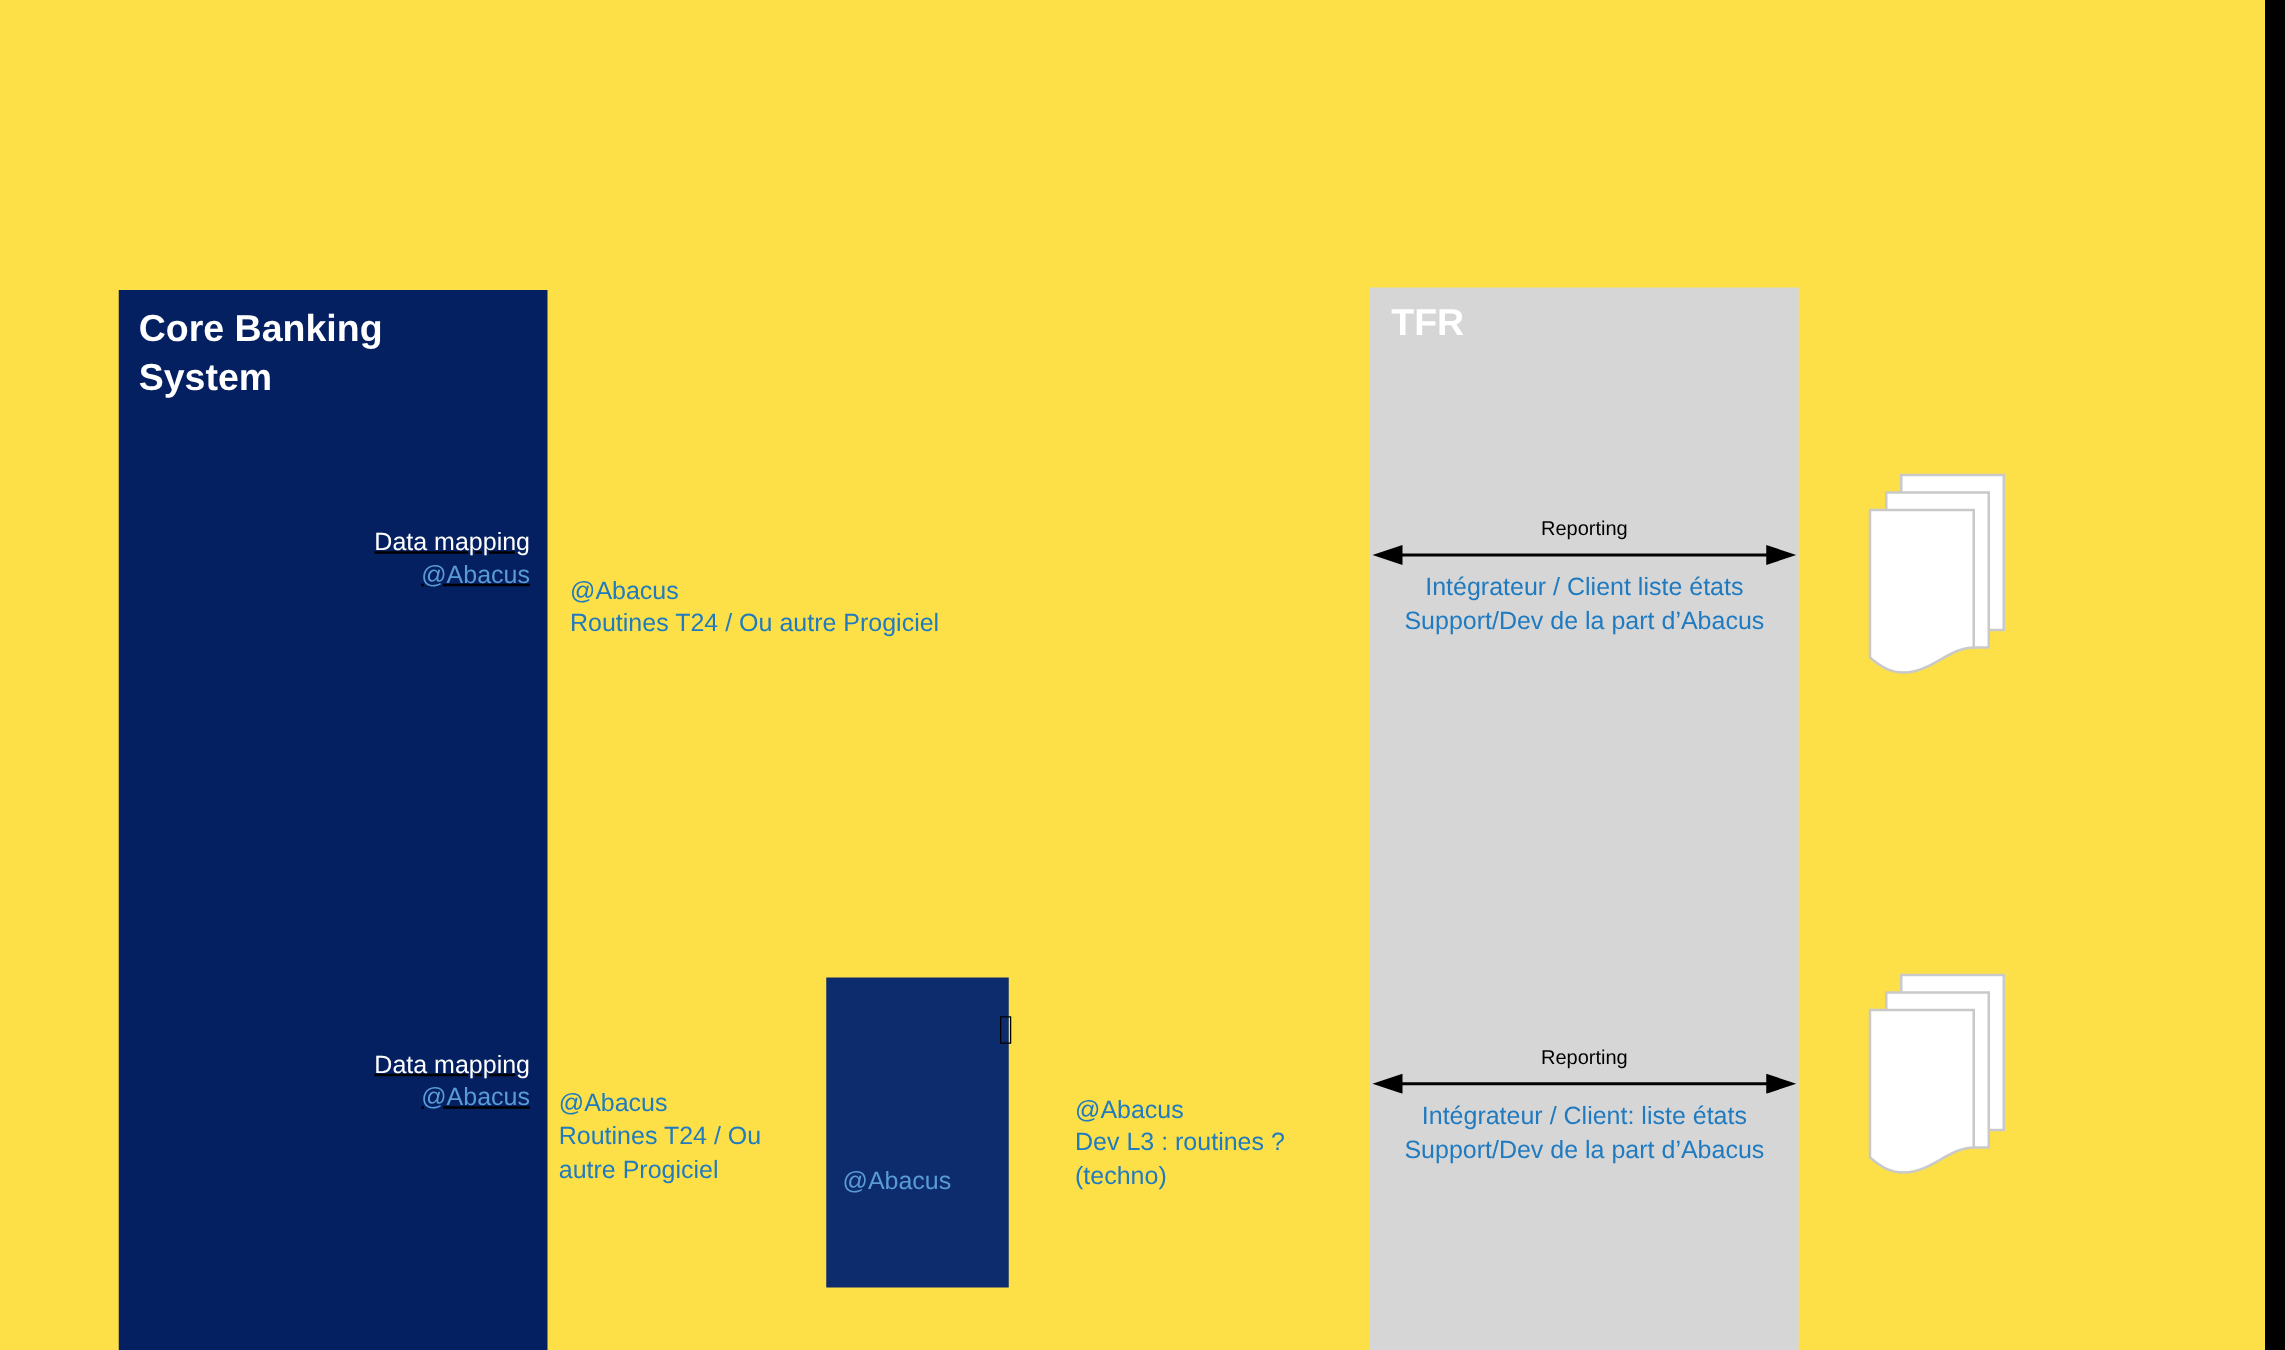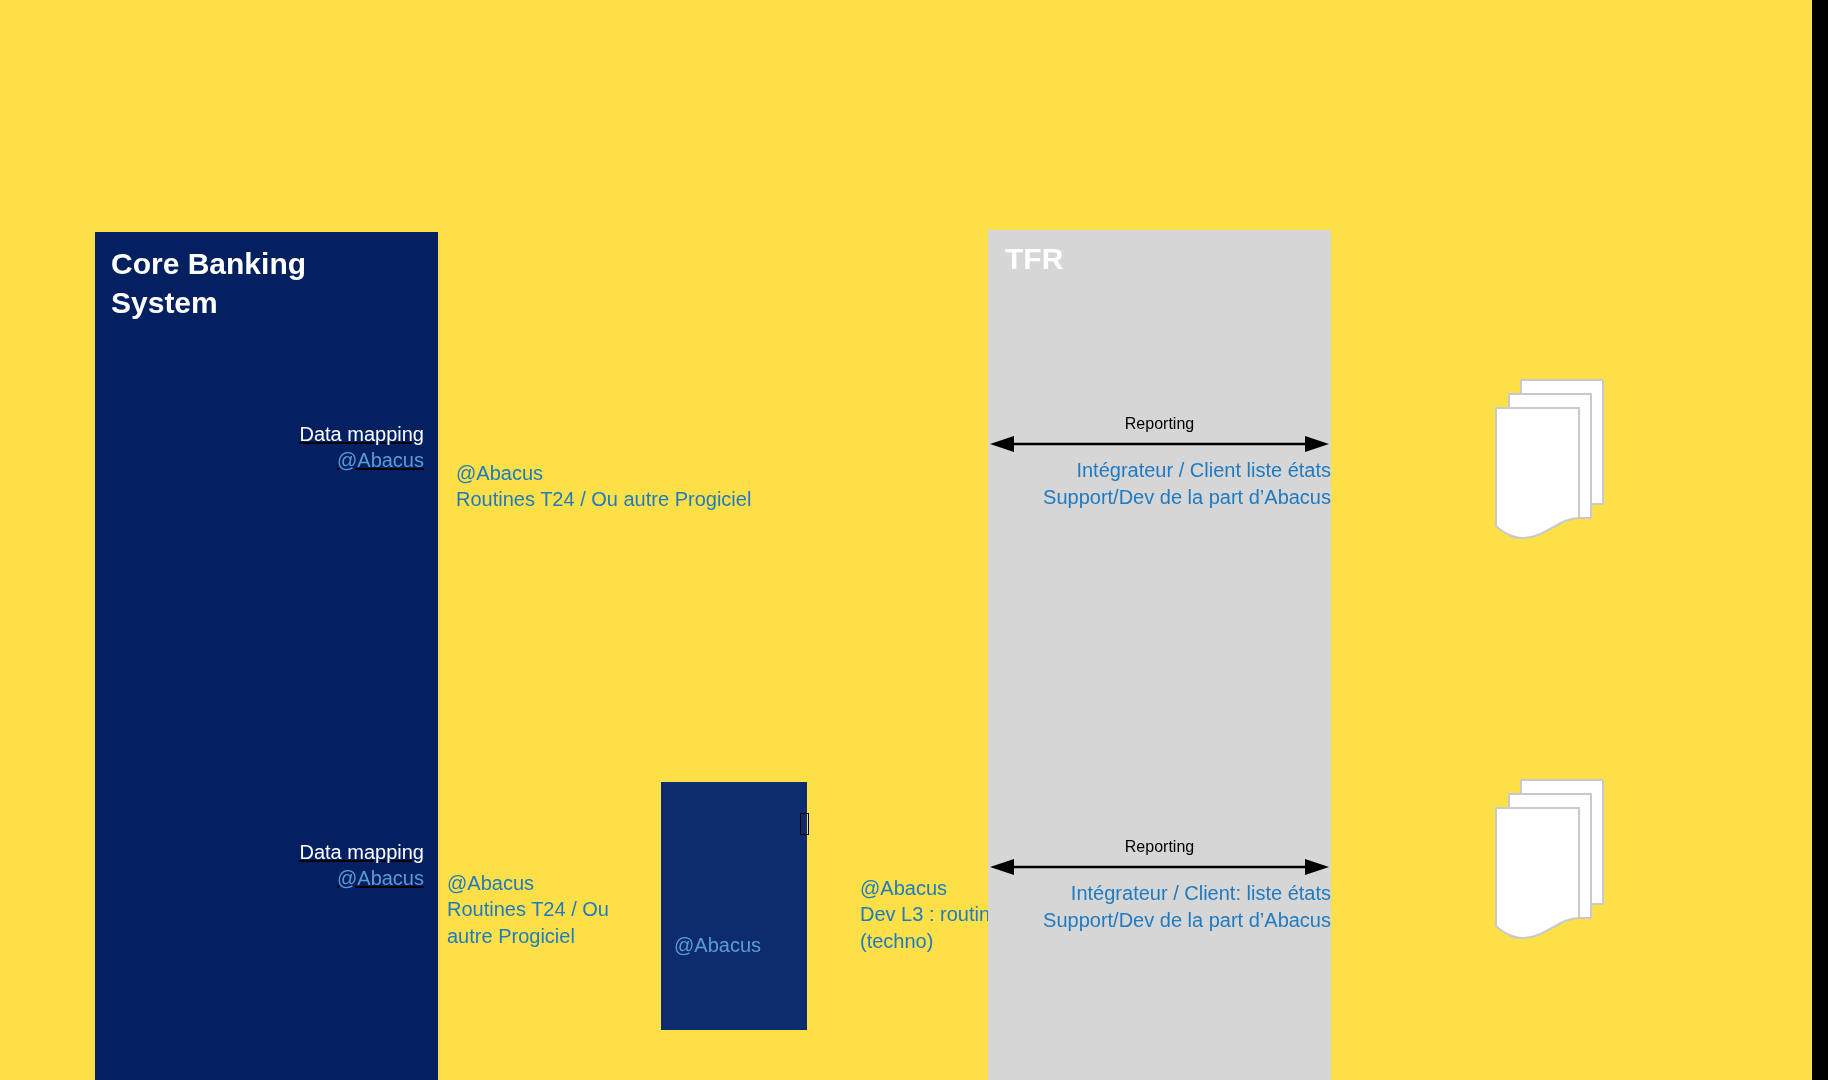--- a/index.html
+++ b/index.html
@@ -107,21 +107,21 @@
     top: 813px;
     width: 9px;
     height: 22px;
     border: 1px solid #000000;
     box-sizing: border-box;
   }
 
   
   .tfr-box {
     position: absolute;
-    left: 988px;
+    left: 1096px;
     top: 230px;
     width: 343px;
     height: 850px;
     background: #d6d6d6;
     text-decoration: underline;
   }
   .tfr-title {
     position: absolute;
     left: 17px;
     top: 12px;
@@ -142,21 +142,21 @@
     line-height: 1.15;
   }
   .rep-arrow {
     position: relative;
     height: 16px;
     margin-top: 3px;
   }
   .rep-arrow svg { display: block; }
   .rep-text {
     margin-top: 5px;
-    text-align: right;
+    text-align: center;
     color: #1f7ac0;
     font-size: 20px;
     line-height: 1.32;
     white-space: pre-line;
   }
 
   
   .docstack {
     position: absolute;
     width: 126px;

